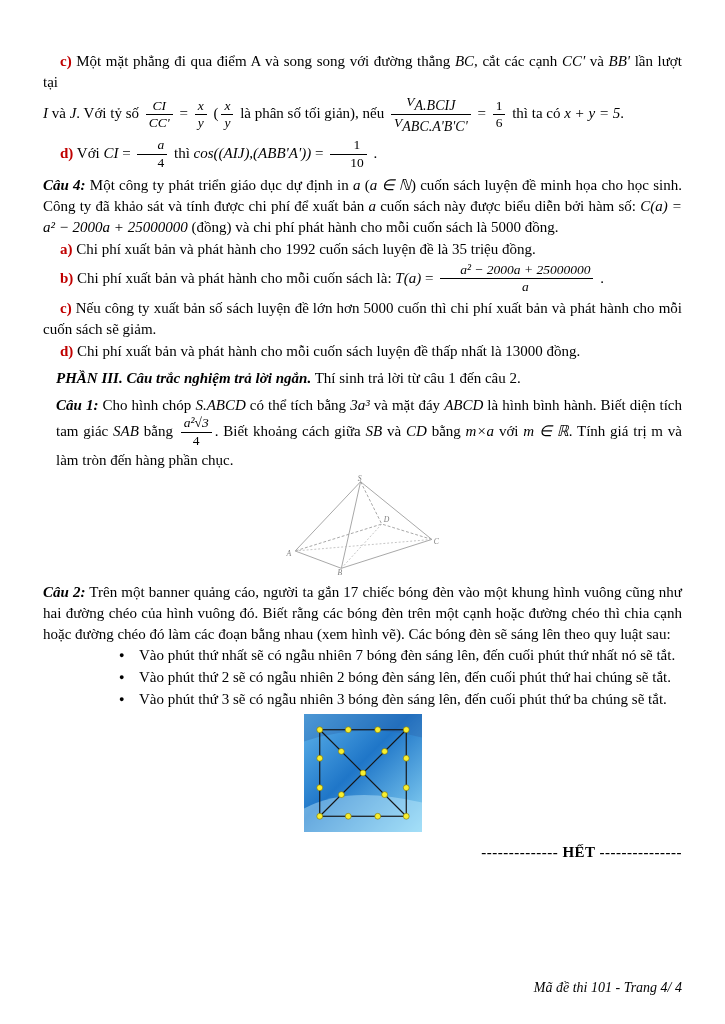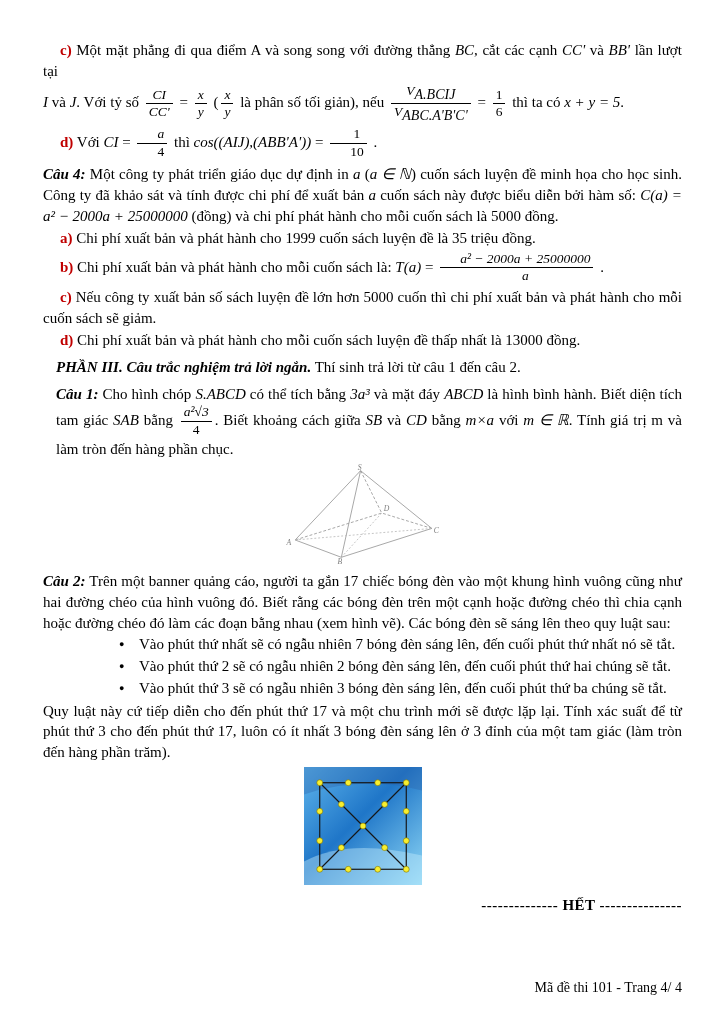--- a/index.html
+++ b/index.html
@@ -4,57 +4,57 @@
 <style>
   * { margin:0; padding:0; box-sizing:border-box; }
   html,body { width:725px; height:1024px; }
   body {
     background:#ffffff;
     font-family:"Liberation Serif", serif;
     font-size:15px;
     color:#000;
     overflow:hidden;
   }
-  .page { position:relative; width:725px; height:950px; padding:40px 43px 0 43px; }
+  .page { position:relative; width:725px; height:950px; padding:51px 43px 0 43px; }
   .para { text-align:justify; line-height:1.38; margin-bottom:2px; }
   .indent { text-indent:17px; }
   .mt6 { margin-top:6px;margin-left:13px; }
   .mt4 { margin-top:4px; }
   .rlabel { color:#c00000; font-weight:bold; }
   .blabel { font-weight:bold;font-style:italic; }
   .mi { font-style:italic; }
   .frac {
     display:inline-block; vertical-align:middle; text-align:center;
     line-height:1.08; font-size:13.5px; margin:1px 3px;
   }
   .frac .num { display:block; padding:0 3px 1px; }
   .frac .den { display:block; border-top:1px solid #000; padding:1px 3px 0; }
   .frac sub { font-size:14px; }
   .bullets { margin:2px 0 2px 76px; }
   .bullet { display:flex; line-height:1.32; margin-bottom:2px; }
   .bullet .dot { flex:0 0 20px; font-size:9px; padding-top:4px; }
   .bullet .btext { text-align:justify; }
   .figwrap { text-align:center; margin:4px 0 2px; }
   .endline { text-align:right; font-weight:bold; margin-top:8px; letter-spacing:0.5px; }
-  .footer { position:absolute; right:43px; top:980px; font-size:14px; }
+  .footer { position:absolute; right:43px; top:980px; font-size:14px;font-style:italic; }
 </style>
 </head>
 <body>
 
 <div class="page">
 
   <p class="para indent"><span class="rlabel">c)</span><span> Một mặt phẳng đi qua điểm A và song song với đường thẳng </span><span class="mi">BC</span><span>, cắt các cạnh </span><span class="mi">CC'</span><span> và </span><span class="mi">BB'</span><span> lần lượt tại</span></p>
 
   <p class="para"><span class="mi">I</span><span> và </span><span class="mi">J</span><span>. Với tỷ số </span><span class="frac"><span class="num mi">CI</span><span class="den mi">CC'</span></span><span> = </span><span class="frac"><span class="num mi">x</span><span class="den mi">y</span></span><span> (</span><span class="frac"><span class="num mi">x</span><span class="den mi">y</span></span><span> là phân số tối giản), nếu </span><span class="frac"><span class="num mi"><span>V</span><sub>A.BCIJ</sub></span><span class="den mi"><span>V</span><sub>ABC.A'B'C'</sub></span></span><span> = </span><span class="frac"><span class="num">1</span><span class="den">6</span></span><span> thì ta có </span><span class="mi">x + y = 5</span><span>.</span></p>
 
   <p class="para indent"><span class="rlabel">d)</span><span> Với </span><span class="mi">CI</span><span> = </span><span class="frac"><span class="num mi">a</span><span class="den">4</span></span><span> thì </span><span class="mi">cos((AIJ),(ABB'A'))</span><span> = </span><span class="frac"><span class="num">1</span><span class="den">10</span></span><span> .</span></p>
 
   <p class="para mt4"><span class="blabel">Câu 4:</span><span> Một công ty phát triển giáo dục dự định in </span><span class="mi">a</span><span> (</span><span class="mi">a ∈ ℕ</span><span>) cuốn sách luyện đề minh họa cho học sinh. Công ty đã khảo sát và tính được chi phí để xuất bản </span><span class="mi">a</span><span> cuốn sách này được biểu diễn bởi hàm số: </span><span class="mi">C(a) = a² − 2000a + 25000000</span><span> (đồng) và chi phí phát hành cho mỗi cuốn sách là 5000 đồng.</span></p>
 
-  <p class="para indent"><span class="rlabel">a)</span><span> Chi phí xuất bản và phát hành cho </span><span>1999</span><span> cuốn sách luyện đề là </span><span>35</span><span> triệu đồng.</span></p>
+  <p class="para indent"><span class="rlabel">a)</span><span> Chi phí xuất bản và phát hành cho </span><span>1992</span><span> cuốn sách luyện đề là </span><span>35</span><span> triệu đồng.</span></p>
 
   <p class="para indent"><span class="rlabel">b)</span><span> Chi phí xuất bản và phát hành cho mỗi cuốn sách là: </span><span class="mi">T(a)</span><span> = </span><span class="frac"><span class="num mi">a² − 2000a + 25000000</span><span class="den mi">a</span></span><span> .</span></p>
 
   <p class="para indent"><span class="rlabel">c)</span><span> Nếu công ty xuất bản số sách luyện đề lớn hơn </span><span>5000</span><span> cuốn thì chi phí xuất bản và phát hành cho mỗi cuốn sách sẽ giảm.</span></p>
 
   <p class="para indent"><span class="rlabel">d)</span><span> Chi phí xuất bản và phát hành cho mỗi cuốn sách luyện đề thấp nhất là </span><span>13000</span><span> đồng.</span></p>
 
   <p class="para mt6"><span class="blabel">PHẦN III. Câu trắc nghiệm trả lời ngắn.</span><span> Thí sinh trả lời từ câu 1 đến câu 2.</span></p>
 
   <p class="para mt6"><span class="blabel">Câu 1:</span><span> Cho hình chóp </span><span class="mi">S.ABCD</span><span> có thể tích bằng </span><span class="mi">3a³</span><span> và mặt đáy </span><span class="mi">ABCD</span><span> là hình bình hành. Biết diện tích tam giác </span><span class="mi">SAB</span><span> bằng </span><span class="frac"><span class="num mi">a²√3</span><span class="den">4</span></span><span>. Biết khoảng cách giữa </span><span class="mi">SB</span><span> và </span><span class="mi">CD</span><span> bằng </span><span class="mi">m×a</span><span> với </span><span class="mi">m ∈ ℝ</span><span>. Tính giá trị m và làm tròn đến hàng phần chục.</span></p>
@@ -91,21 +91,20 @@
     <div class="bullet">
         <span class="dot">●</span>
         <span class="btext">Vào phút thứ 2 sẽ có ngẫu nhiên 2 bóng đèn sáng lên, đến cuối phút thứ hai chúng sẽ tắt.</span>
       </div>
     <div class="bullet">
         <span class="dot">●</span>
         <span class="btext">Vào phút thứ 3 sẽ có ngẫu nhiên 3 bóng đèn sáng lên, đến cuối phút thứ ba chúng sẽ tắt.</span>
       </div>
   </div>
 
-  <p class="para">Quy luật này cứ tiếp diễn cho đến phút thứ 17 và một chu trình mới sẽ được lặp lại. Tính xác suất để từ phút thứ 3 cho đến phút thứ 17, luôn có ít nhất 3 bóng đèn sáng lên ở 3 đỉnh của một tam giác (làm tròn đến hàng phần trăm).</p>
 
   <div class="figwrap">
     <svg width="118" height="118" viewBox="0 0 120 120">
       <defs>
         <linearGradient id="bgrad" x1="0" y1="0" x2="1" y2="1">
           <stop offset="0" stop-color="#5fb5ec"></stop>
           <stop offset="0.45" stop-color="#1f76c8"></stop>
           <stop offset="1" stop-color="#8fd8f6"></stop>
         </linearGradient>
       </defs>

